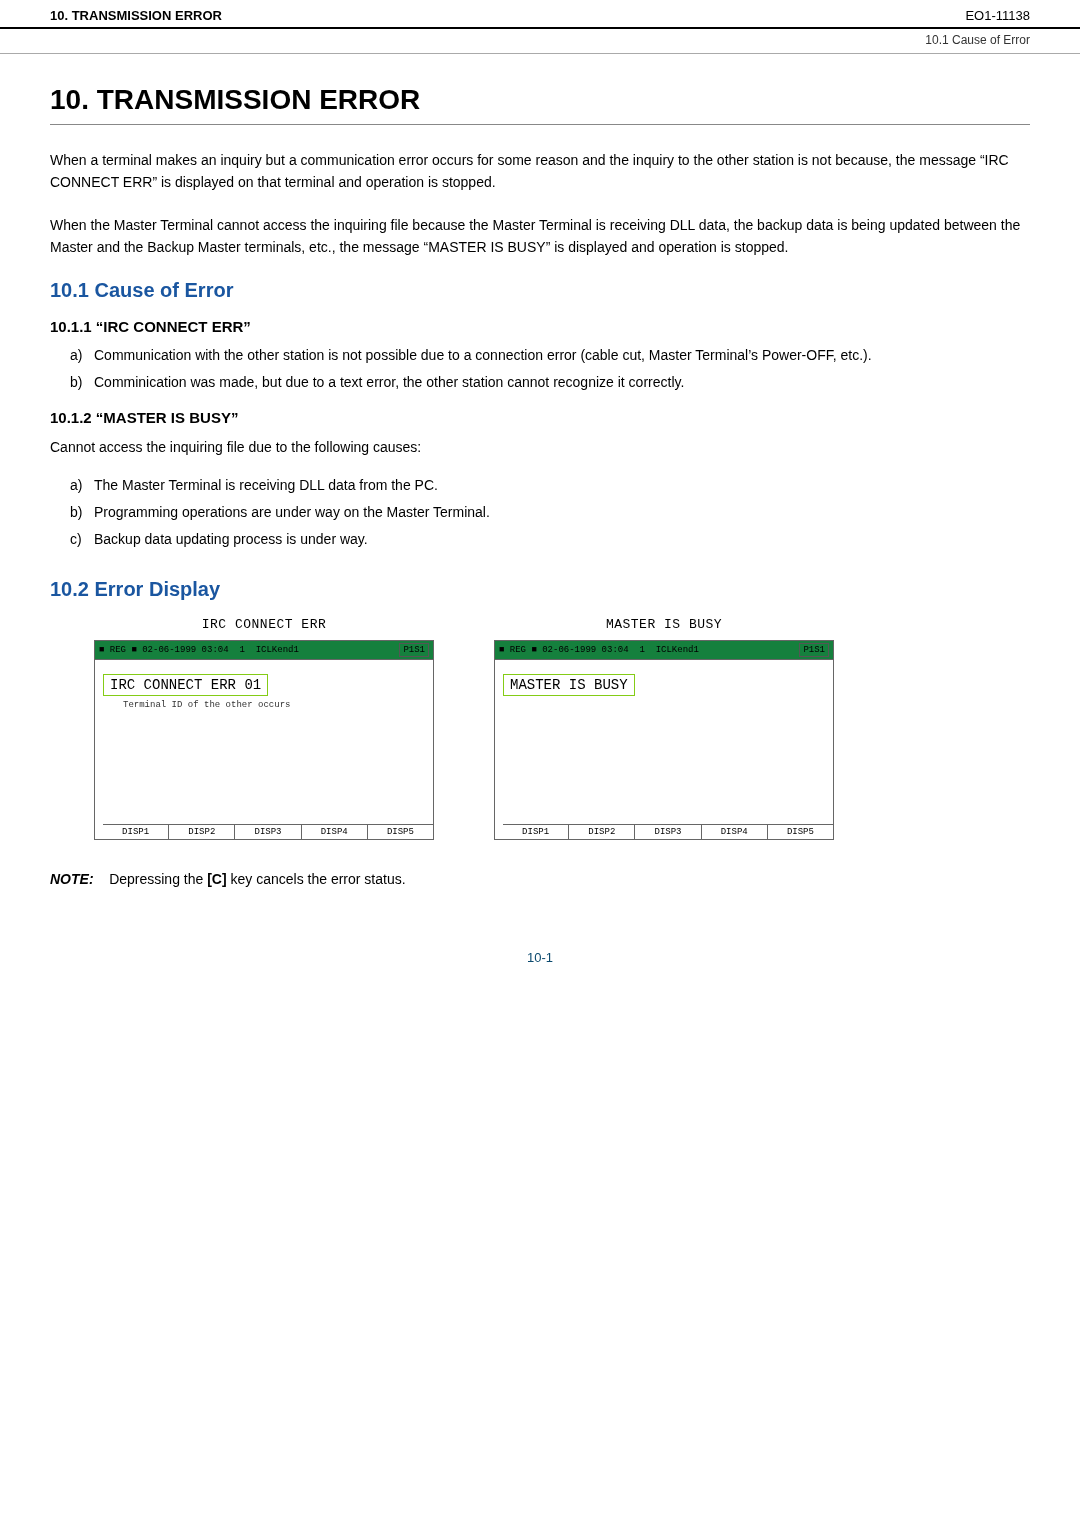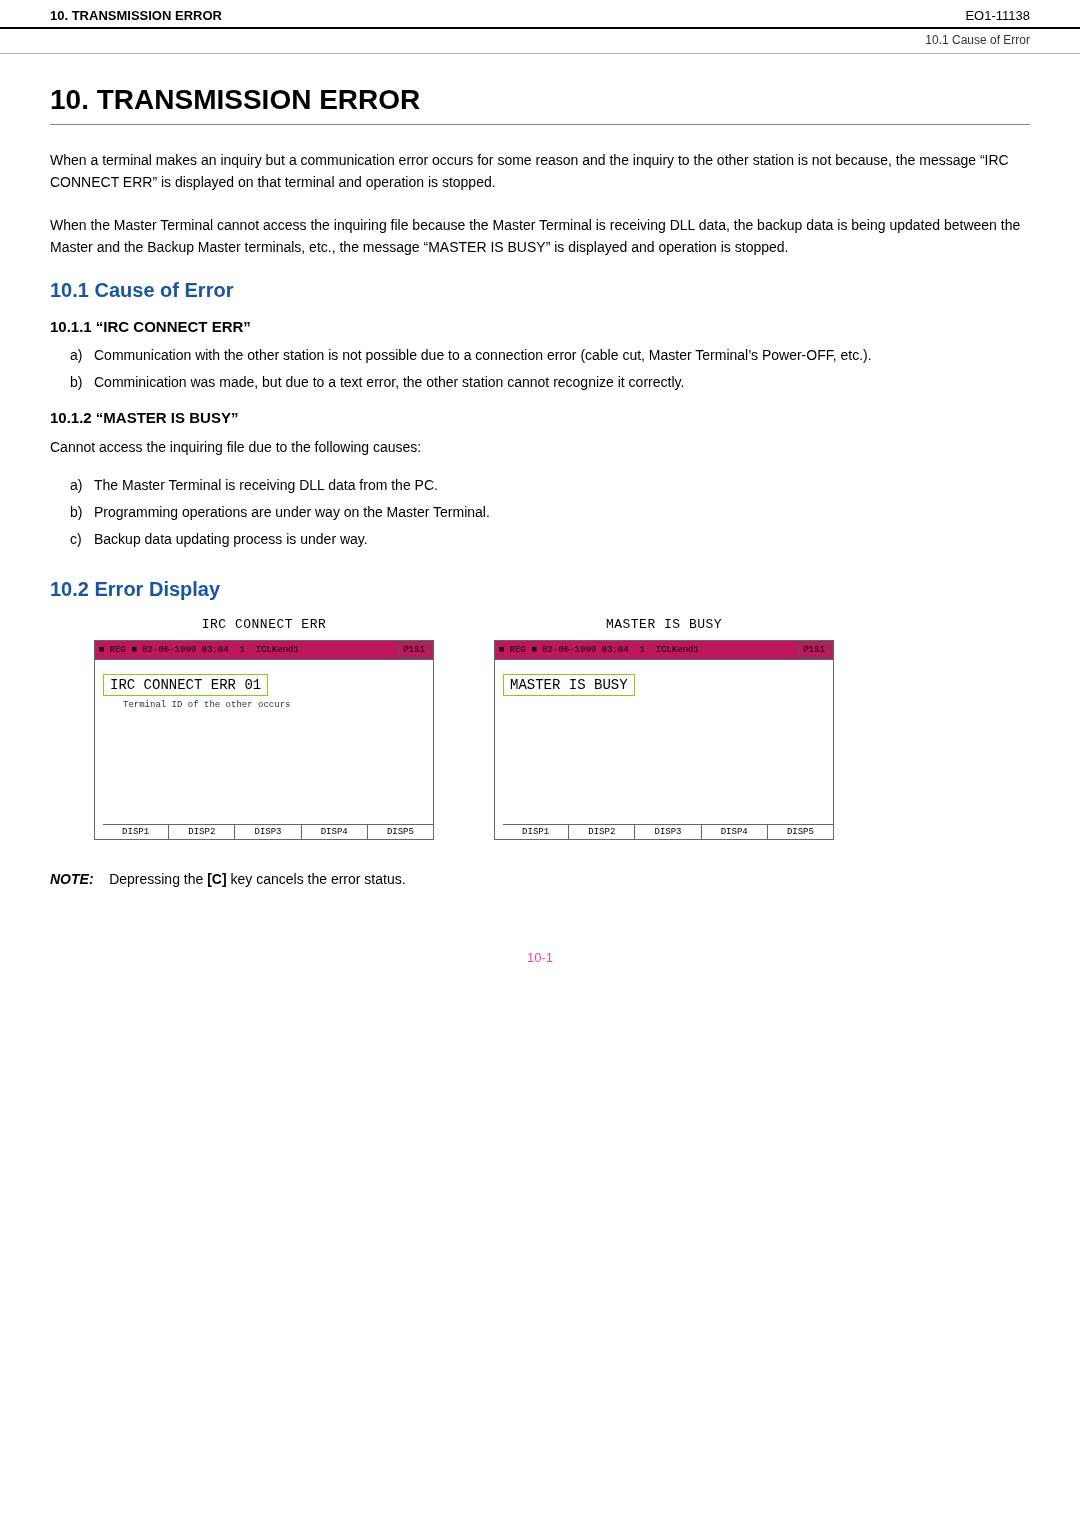--- a/index.html
+++ b/index.html
@@ -118,21 +118,21 @@
       position: relative;
       padding: 0;
     }
     .terminal-top-bar {
       display: flex;
       align-items: center;
       justify-content: space-between;
       border-bottom: 1px solid #666;
       padding: 2px 4px;
       font-size: 9px;
-      background: #be185d;
+      background: #15803d;
     }
     .terminal-top-left {
       display: flex;
       align-items: center;
       gap: 2px;
     }
     .terminal-top-right {
       font-size: 9px;
       border: 1px solid #555;
       padding: 1px 3px;
@@ -179,21 +179,21 @@
       line-height: 1.6;
     }
     .note-bold {
       font-weight: bold;
       font-style: italic;
     }
     .page-footer {
       text-align: center;
       font-size: 13px;
       margin-top: 60px;
-      color: #ec4899;
+      color: #0c4a6e;
     }
   </style>
 </head>
 <body>
 
 <div class="header-bar">
   <span class="header-left">10. TRANSMISSION ERROR</span>
   <span class="header-right">EO1-11138</span>
 </div>
 <div class="subheader-bar">

